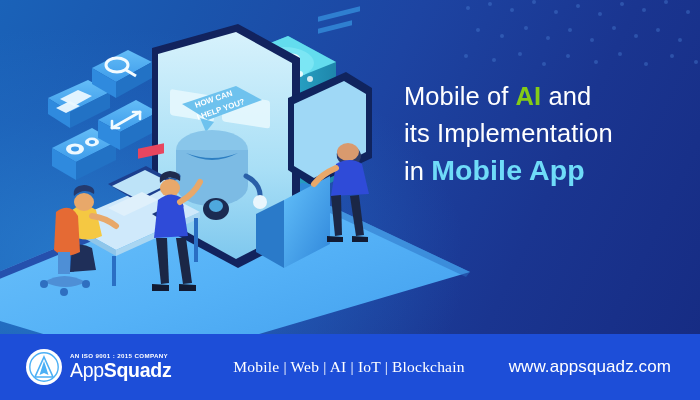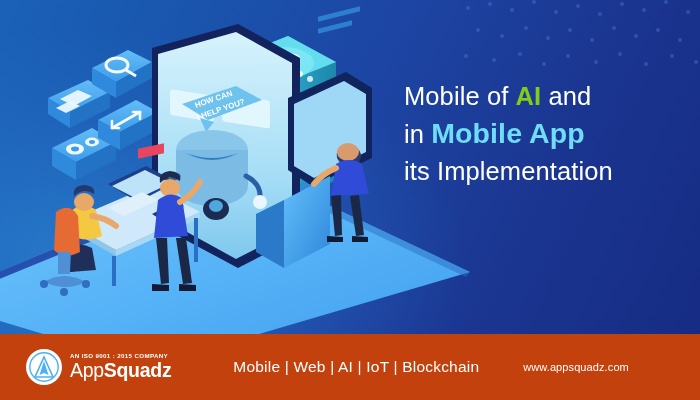--- a/index.html
+++ b/index.html
@@ -57,21 +57,21 @@
     font-weight: bold;
     font-size: 28.5px;
   }
   
   .footer {
     position: absolute;
     left: 0;
     right: 0;
     bottom: 0;
     height: 66px;
-    background: #c2410c;
+    background: #1d4ed8;
     display: flex;
     align-items: center;
   }
   .logo-wrap {
     display: flex;
     align-items: center;
     margin-left: 26px;
   }
   .logo-mark {
     width: 36px;
@@ -101,25 +101,26 @@
     letter-spacing: -.3px;
     display: block;
   }
   .logo-name .light { font-weight: normal; }
   .services {
     margin-left: 62px;
     color: #ffffff;
     font-size: 15.5px;
     letter-spacing: .2px;
     white-space: nowrap;
+    font-family: Liberation Serif, serif;
   }
   .website {
     margin-left: 44px;
     color: #ffffff;
-    font-size: 11px;
+    font-size: 17px;
     letter-spacing: .1px;
     white-space: nowrap;
   }
   
   .scene { position: absolute; inset: 0; }
 </style>
 </head>
 <body>
 
 <div id="banner">
@@ -352,22 +353,22 @@
         <path d="M 156 238 l 5 46 l 8 -1 l -2 -45 Z" fill="#1b2746"></path>
         <path d="M 176 238 l 7 46 l 9 -1 l -6 -45 Z" fill="#1b2746"></path>
         <path d="M 152 284 l 17 1 l 0 6 l -17 0 Z" fill="#121b33"></path>
         <path d="M 179 284 l 17 1 l 0 6 l -17 0 Z" fill="#121b33"></path>
       </g>
     </g>
   </svg>
 
   <div class="headline">
     <span class="ln"><span>Mobile of </span><span class="hl-accent">AI</span><span> and</span></span>
+    <span class="ln">its Implementation</span>
     <span class="ln"><span>in </span><span class="hl-big">Mobile App</span></span>
-    <span class="ln">its Implementation</span>
   </div>
 
   <div class="footer">
     <div class="logo-wrap">
       <div class="logo-mark">
         <svg width="30" height="30" viewBox="0 0 30 30">
           <circle cx="15" cy="15" r="14.2" fill="none" stroke="#4cb0f5" stroke-width="1.4"></circle>
           <path d="M 15 5 L 24 25 L 6 25 Z" fill="none" stroke="#4cb0f5" stroke-width="1.6"></path>
           <path d="M 15 9 L 19.5 23 L 15 21 L 10.5 23 Z" fill="#4cb0f5"></path>
         </svg>

